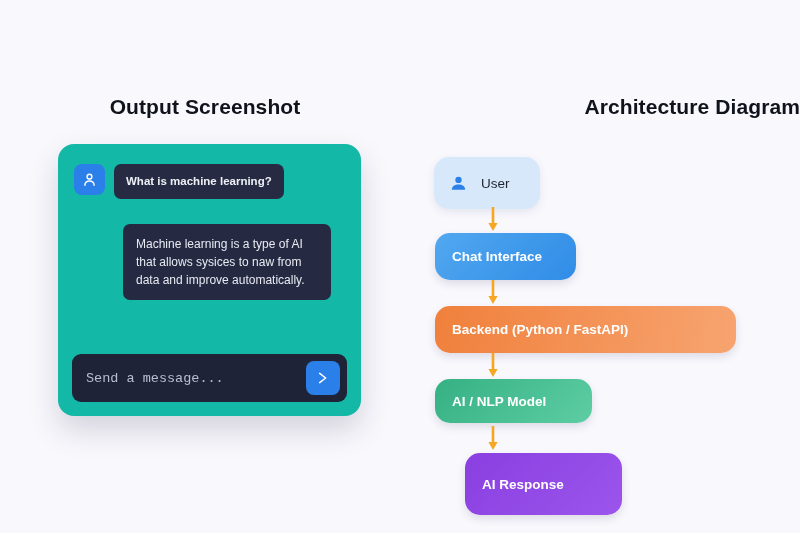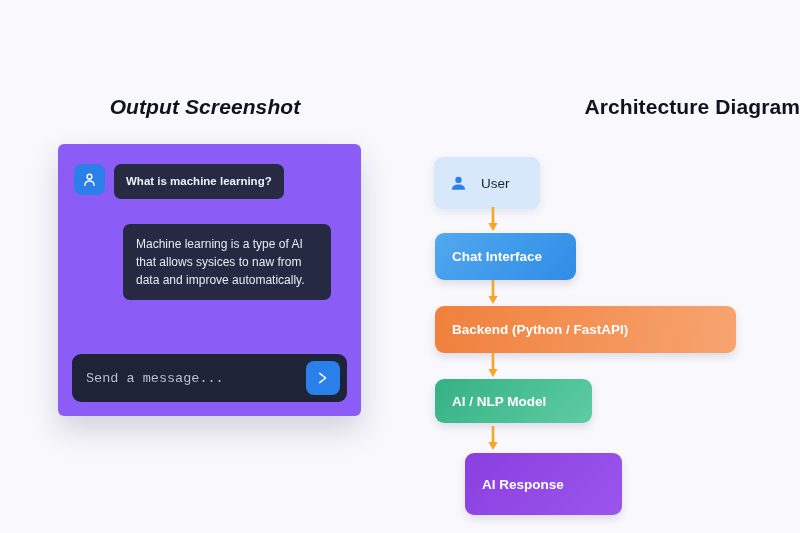--- a/index.html
+++ b/index.html
@@ -17,32 +17,32 @@
 
   
   .section-title {
     position: absolute;
     font-size: 21px;
     font-weight: 700;
     color: #10131c;
     letter-spacing: 0.1px;
     white-space: nowrap;
   }
-  #title-output   { left: 0; width: 410px; text-align: center; top: 95px; font-style: italic; }
+  #title-output   { left: 0; width: 410px; text-align: center; top: 95px; }
   #title-diagram  { left: 400px; width: 400px; text-align: right; top: 95px; }
 
   
   #chat-window {
     position: absolute;
     left: 58px;
     top: 144px;
     width: 303px;
     height: 272px;
-    background: #8b5cf6;
-    border-radius: 6px;
+    background: #14b8a6;
+    border-radius: 16px;
     box-shadow: 0 14px 30px rgba(30, 30, 60, 0.17);
     overflow: hidden;
   }
 
   #chat-messages {
     position: absolute;
     left: 0; right: 0; top: 0;
     height: 200px;
   }
 
@@ -135,21 +135,21 @@
   
   #diagram {
     position: absolute;
     left: 434px;
     top: 155px;
     width: 320px;
     height: 350px;
   }
   .node {
     position: absolute;
-    border-radius: 9px;
+    border-radius: 15px;
     display: flex;
     align-items: center;
     box-sizing: border-box;
     font-size: 13.5px;
     font-weight: 700;
     color: #ffffff;
     padding-left: 17px;
     box-shadow: 0 4px 9px rgba(40, 40, 80, 0.13);
   }
   #node-user {

